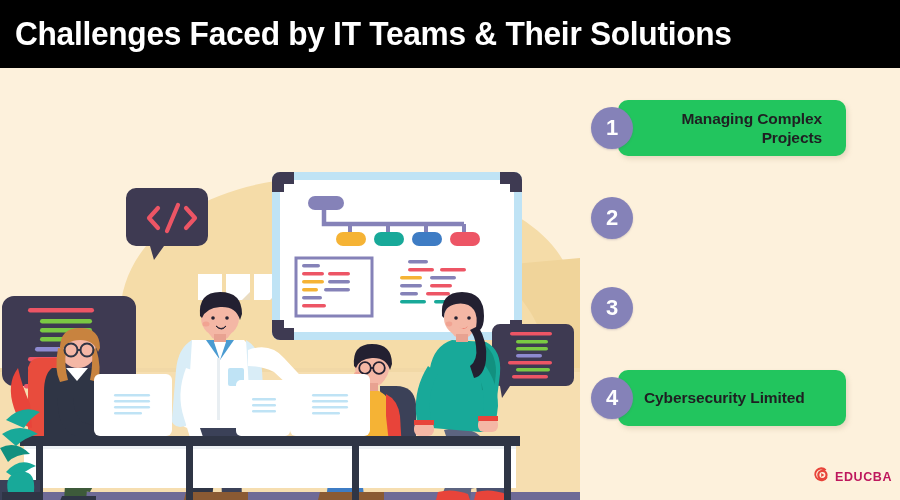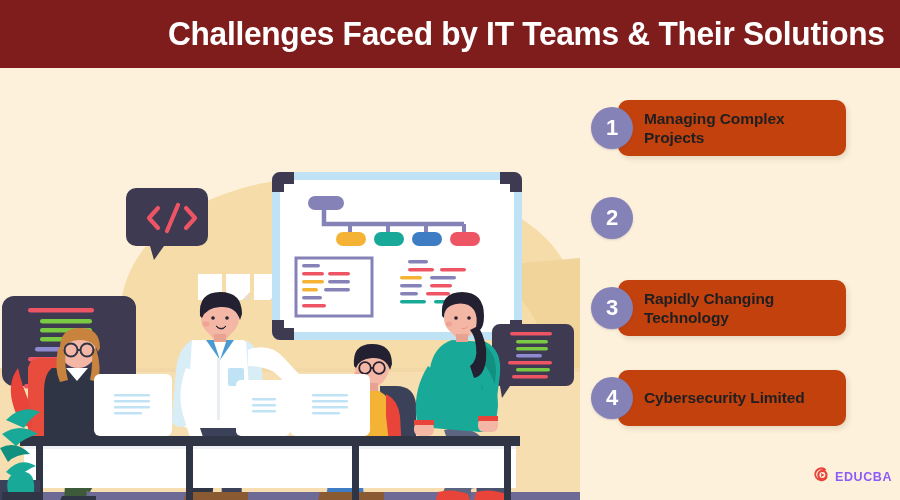--- a/index.html
+++ b/index.html
@@ -8,22 +8,22 @@
     font-family:"Liberation Sans", sans-serif;
     background:#fdf1dc;
     overflow:hidden;
     position:relative;
   }
   #canvas { position:relative; width:900px; height:500px; background:#fdf1dc; overflow:hidden; }
 
   
   .header {
     position:absolute; left:0; top:0; width:900px; height:68px;
-    background:#7f1d1d;
-    display:flex; align-items:center; justify-content:flex-end;
+    background:#000000;
+    display:flex; align-items:center; justify-content:flex-start;
   }
   .header-title {
     color:#ffffff;
     font-size:33px;
     font-weight:bold;
     letter-spacing:-0.3px;
     white-space:nowrap;
     transform:scaleX(0.96);
   }
 
@@ -36,34 +36,35 @@
   .list-item { position:relative; height:56px; margin-bottom:34px; }
   .num-circle {
     position:absolute; left:6px; top:7px; width:42px; height:42px;
     border-radius:50%; background:#8582b8;
     display:flex; align-items:center; justify-content:center;
     color:#fff; font-size:22px; font-weight:bold; z-index:3;
     box-shadow:0 1px 2px rgba(90,80,120,0.25);
   }
   .card {
     position:absolute; left:33px; top:0; width:228px; min-height:56px;
-    background:#c2410c; border-radius:10px;
+    background:#22c55e; border-radius:10px;
     box-shadow:2px 3px 5px rgba(180,160,130,0.30);
     display:flex; align-items:center;
     padding:6px 24px 6px 26px;
     z-index:2;
+    text-align:right;
   }
   .card-label {
     color:#1f1f22; font-size:15.5px; font-weight:bold; line-height:1.25;
     letter-spacing:-0.1px;
   }
 
   
   .logo { position:absolute; left:812px; top:466px; display:flex; align-items:center; gap:5px; }
-  .logo-text { font-size:12.5px; font-weight:bold; color:#8b5cf6; letter-spacing:0.6px; }
+  .logo-text { font-size:12.5px; font-weight:bold; color:#be185d; letter-spacing:0.6px; }
 </style>
 </head>
 <body>
 
 <div id="canvas">
 
   <div class="header">
     <div class="header-title">Challenges Faced by IT Teams &amp; Their Solutions</div>
   </div>
 
@@ -381,23 +382,20 @@
         <div class="card-label">Managing Complex Projects</div>
       </div>
     </div>
 
     <div class="list-item">
       <div class="num-circle">2</div>
     </div>
 
     <div class="list-item">
       <div class="num-circle">3</div>
-      <div class="card">
-        <div class="card-label">Rapidly Changing Technology</div>
-      </div>
     </div>
 
     <div class="list-item">
       <div class="num-circle">4</div>
       <div class="card">
         <div class="card-label">Cybersecurity Limited</div>
       </div>
     </div>
 
   </div>

